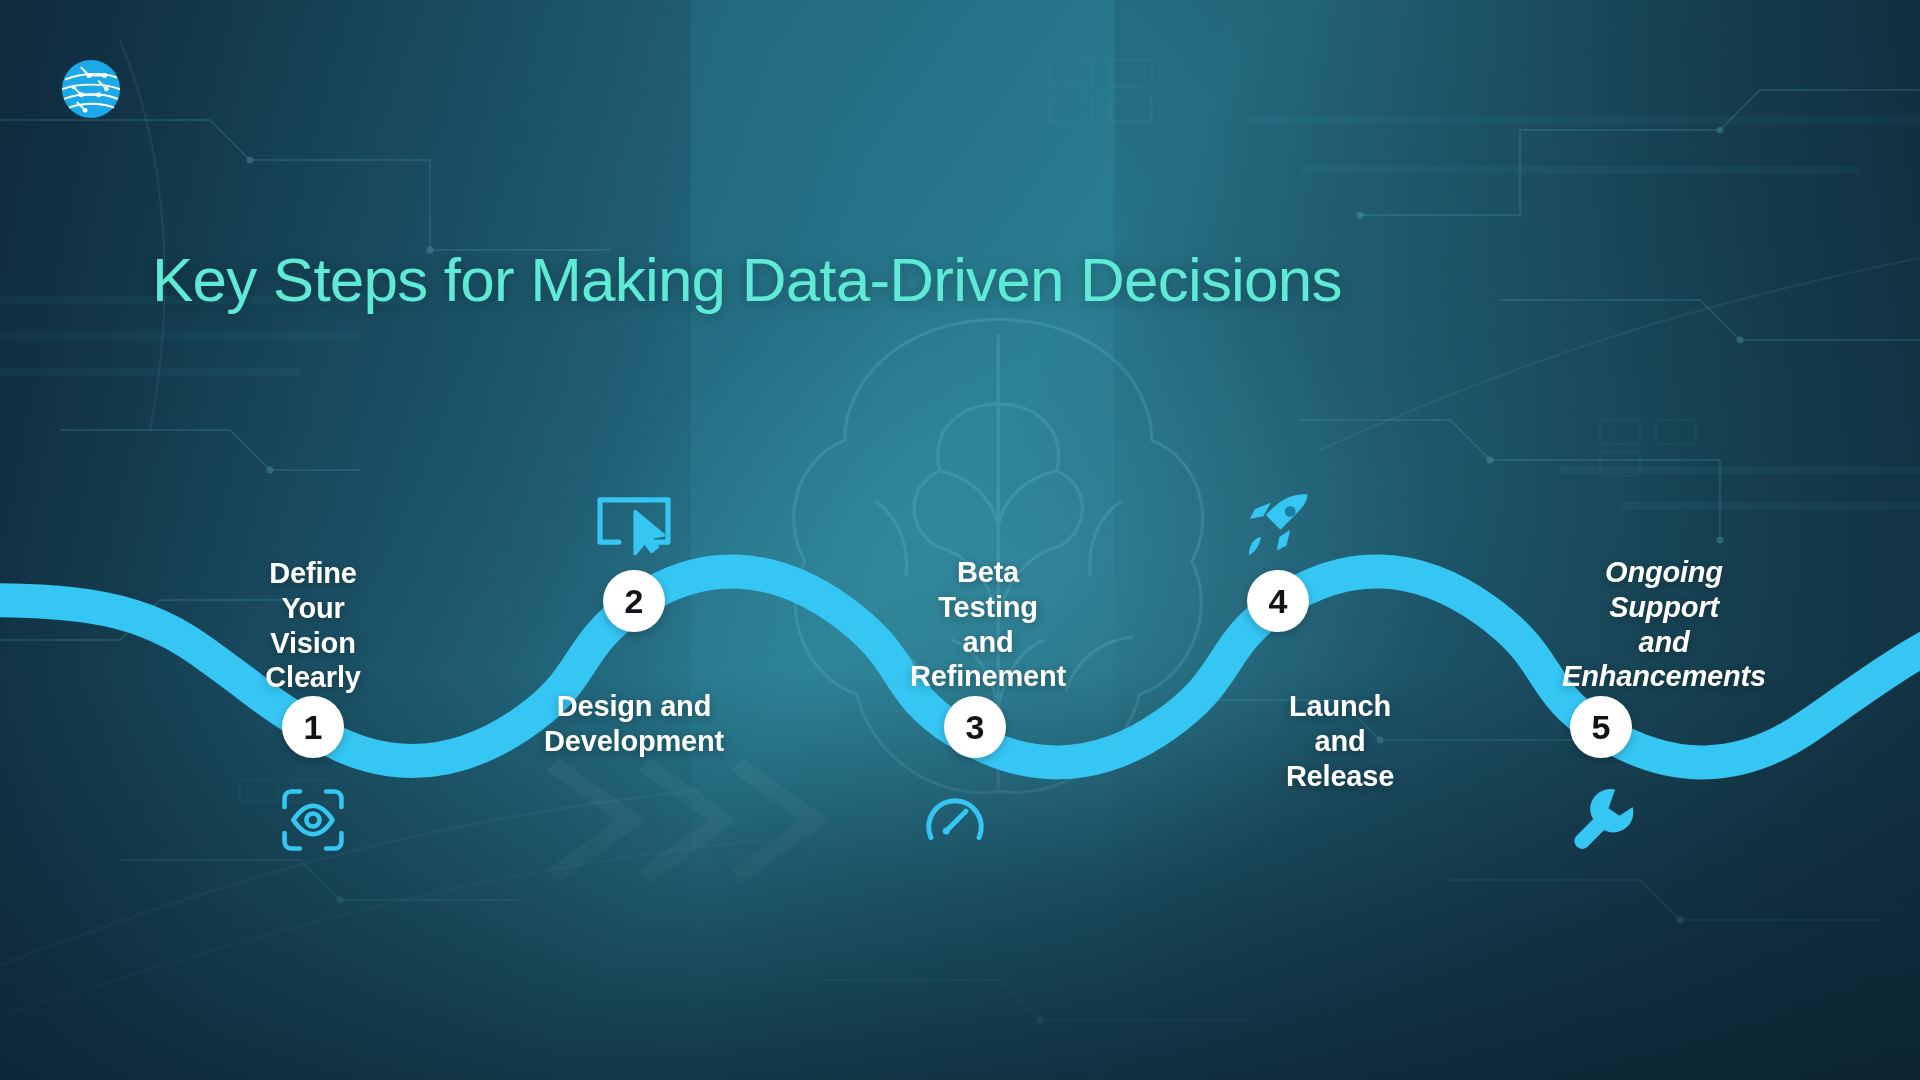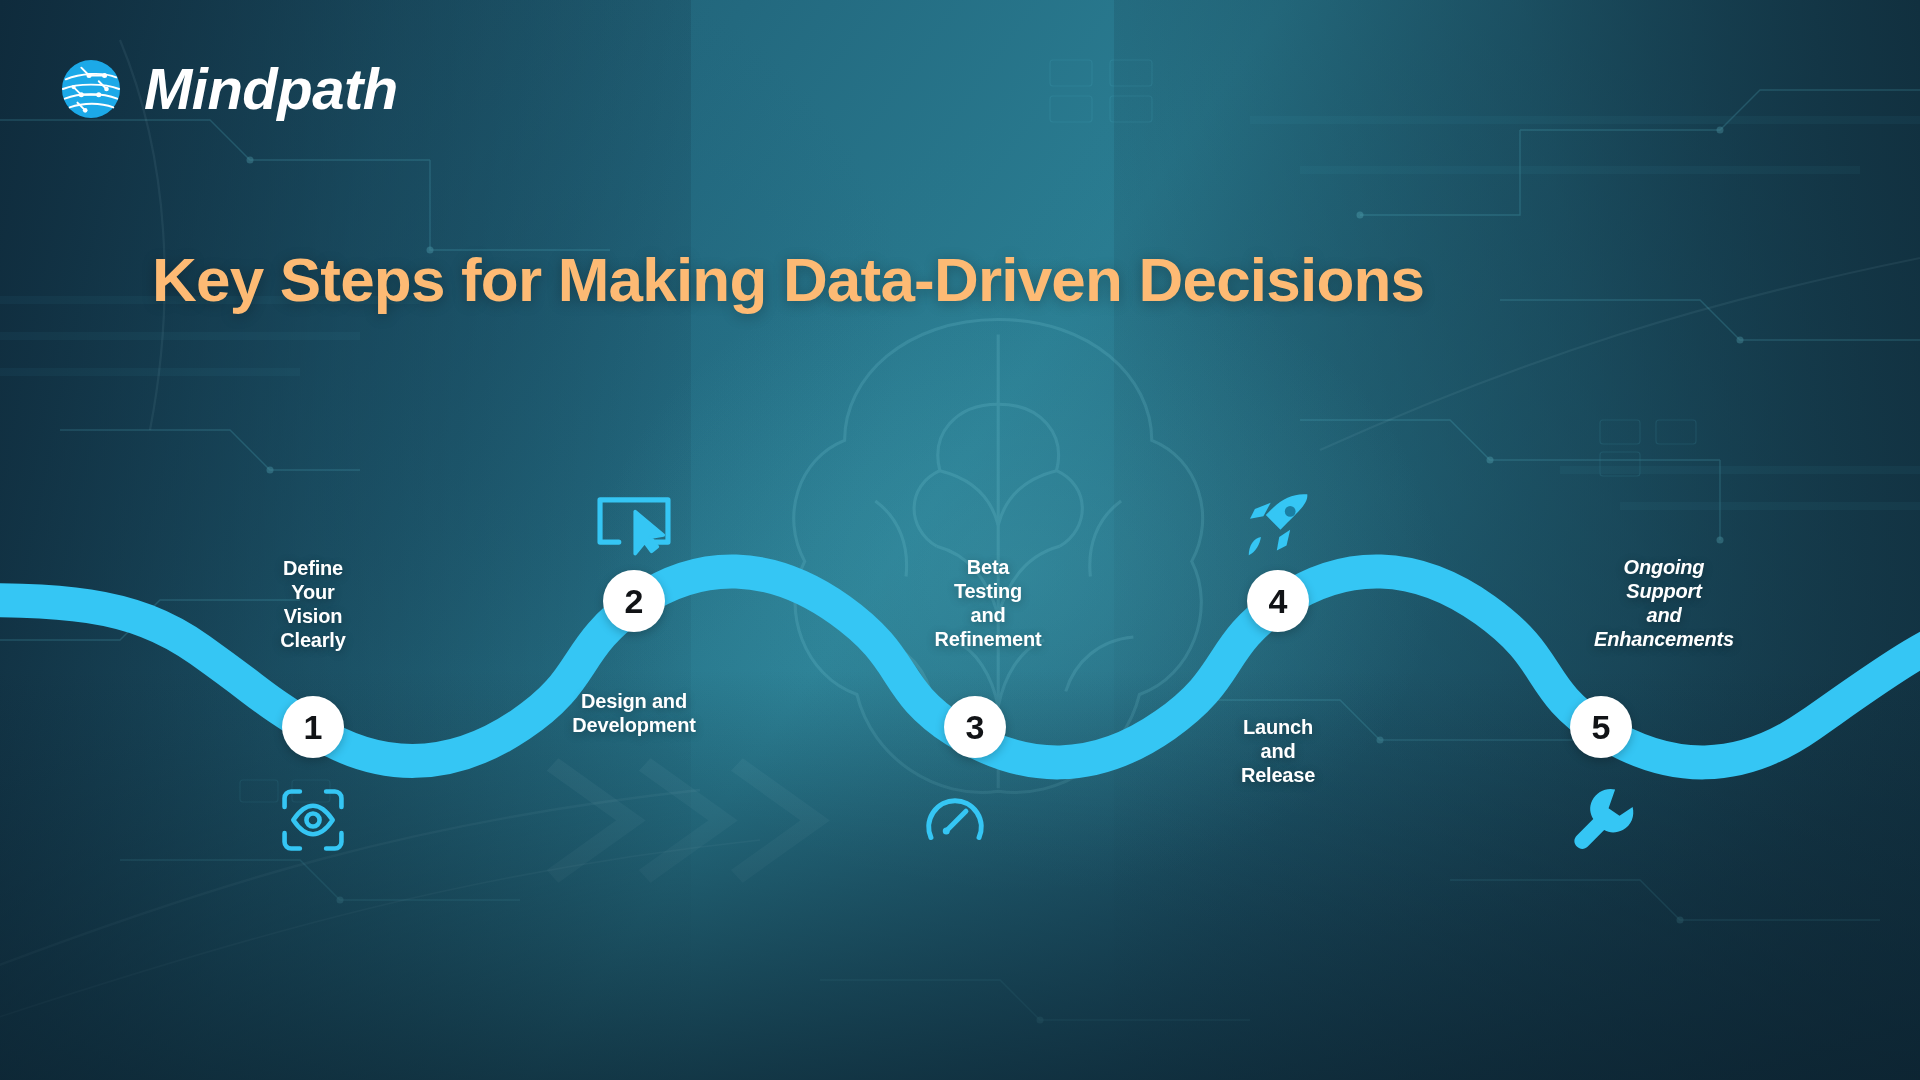--- a/index.html
+++ b/index.html
@@ -53,23 +53,23 @@
     font-weight:700;
     font-style:italic;
     letter-spacing:-0.5px;
     line-height:1;
     font-family:"Liberation Sans", sans-serif;
   }
 
   
   #title{
     position:absolute; left:152px; top:244px;
-    color:#fdba74;
+    color:#5eead4;
     font-size:62px;
-    font-weight:700;
+    font-weight:400;
     letter-spacing:-0.8px;
     white-space:nowrap;
     text-shadow:0 2px 14px rgba(0,0,0,.28);
   }
 
   
   #wave{ position:absolute; left:0; top:520px; width:1920px; height:340px; }
 
   
   #steps{ position:absolute; inset:0; }
@@ -85,21 +85,21 @@
     color:#111316;
     font-size:34px;
     font-weight:700;
     line-height:1;
     box-shadow:0 3px 10px rgba(0,0,0,.22);
   }
 
   .label{
     position:absolute;
     color:#ffffff;
-    font-size:20px;
+    font-size:29px;
     font-weight:700;
     line-height:1.20;
     text-align:center;
     white-space:pre-line;
     letter-spacing:-0.2px;
     text-shadow:0 2px 10px rgba(0,0,0,.30);
     transform:translateX(-50%);
   }
 
   .icon{
@@ -225,21 +225,20 @@
       <g fill="#ffffff">
         <circle cx="30" cy="18" r="2.6"></circle>
           <circle cx="46" cy="18" r="2.6"></circle>
         <circle cx="22" cy="38" r="2.6"></circle>
           <circle cx="40" cy="38" r="2.6"></circle>
         <circle cx="26" cy="54" r="2.4"></circle>
           <circle cx="48" cy="32" r="2.4"></circle>
         <circle cx="14" cy="30" r="2.2"></circle>
       </g>
     </svg>
-    <div class="wordmark">Mindpath</div>
   </div>
 
   <h1 id="title">Key Steps for Making Data-Driven Decisions</h1>
 
   <svg id="wave" viewBox="0 0 1920 340" preserveAspectRatio="none">
     <path d="M -60 80
              C 60 80, 130 80, 200 130
              C 270 180, 250 170, 313 210
              C 380 252, 450 252, 520 205
              C 590 158, 570 130, 638 82
@@ -308,21 +307,21 @@
           <g fill="#35c6f4">
             <path d="M56 6 C46 5 36 9 28 17 L22 23 L34 35 L40 29 C48 21 57 13 56 6 Z"></path>
             <path d="M26 13 L13 18 L9 26 L20 24 Z"></path>
             <path d="M42 35 L39 48 L31 52 L33 41 Z"></path>
             <path d="M8 56 C8 48 12 42 18 41 C17 47 14 53 8 56 Z"></path>
             <circle cx="42" cy="20" r="4.4" fill="#1b7fa3"></circle>
           </g>
         </svg>
       </div>
       <div class="node" style="left:1247px; top:570px;">4</div>
-      <div class="label" style="left:1278px; top:689px;margin-top:26px;">Launch and
+      <div class="label" style="left:1340px; top:689px;">Launch and
 Release</div>
     </div>
 
     <div class="step">
       <div class="label" style="left:1664px; top:555px;font-style:italic;">Ongoing Support
 and Enhancements</div>
       <div class="node" style="left:1570px; top:696px;">5</div>
       <div class="icon" style="left:1602px; top:783px;">
         <svg viewBox="0 0 64 64">
           <path fill="#35c6f4" d="M44 6 C36 4 27 8 23 16 C20 22 21 28 24 33 L9 48 C6 51 6 55 9 58

